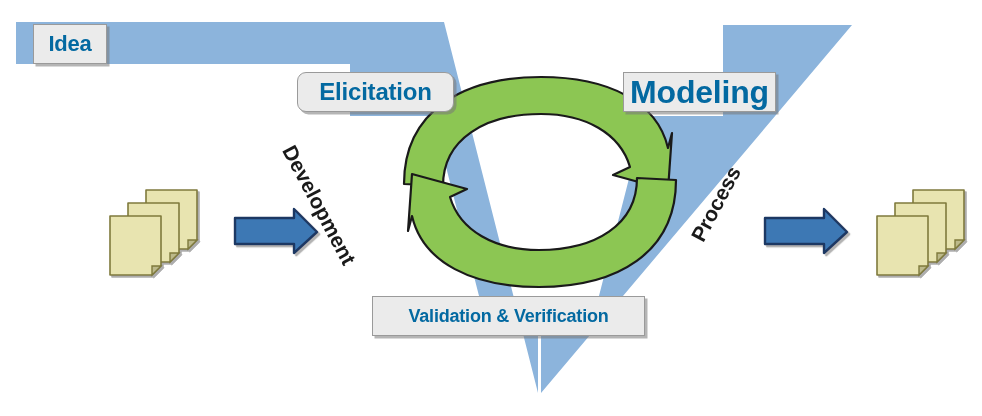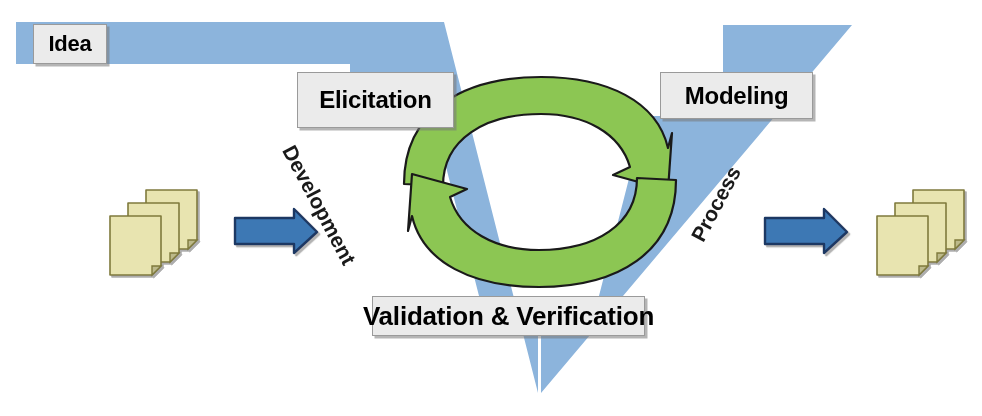--- a/index.html
+++ b/index.html
@@ -22,49 +22,49 @@
     position: absolute;
     left: 0;
     top: 0;
   }
   
   .label-box {
     position: absolute;
     box-sizing: border-box;
     background: #ebebeb;
     border: 1px solid #9a9a9a;
-    color: #000000;
+    color: #0369a1;
     font-weight: bold;
     display: flex;
     align-items: center;
     justify-content: center;
     white-space: nowrap;
     box-shadow: 2.5px 2.5px 0 rgba(120,120,120,0.55);
     letter-spacing: -0.2px;
   }
   #box-idea {
     left: 33px; top: 24px; width: 74px; height: 40px;
     font-size: 22px;
   }
   #box-elicitation {
-    left: 297px; top: 72px; width: 157px; height: 56px;
+    left: 297px; top: 72px; width: 157px; height: 40px;
     font-size: 24px;
+    border-radius: 9px;
   }
   #box-modeling {
-    left: 623px; top: 72px; width: 153px; height: 47px;
-    font-size: 24px;
-    margin-left: 37px;
+    left: 623px; top: 72px; width: 153px; height: 40px;
+    font-size: 32px;
   }
   #box-management {
     left: 443px; top: 174px; width: 197px; height: 40px;
     font-size: 24px;
   }
   #box-validation {
     left: 372px; top: 296px; width: 273px; height: 40px;
-    font-size: 26px;
+    font-size: 18px;
   }
   
   .v-label {
     position: absolute;
     font-weight: bold;
     font-size: 21px;
     color: #1a1a1a;
     white-space: nowrap;
     transform-origin: left center;
   }

